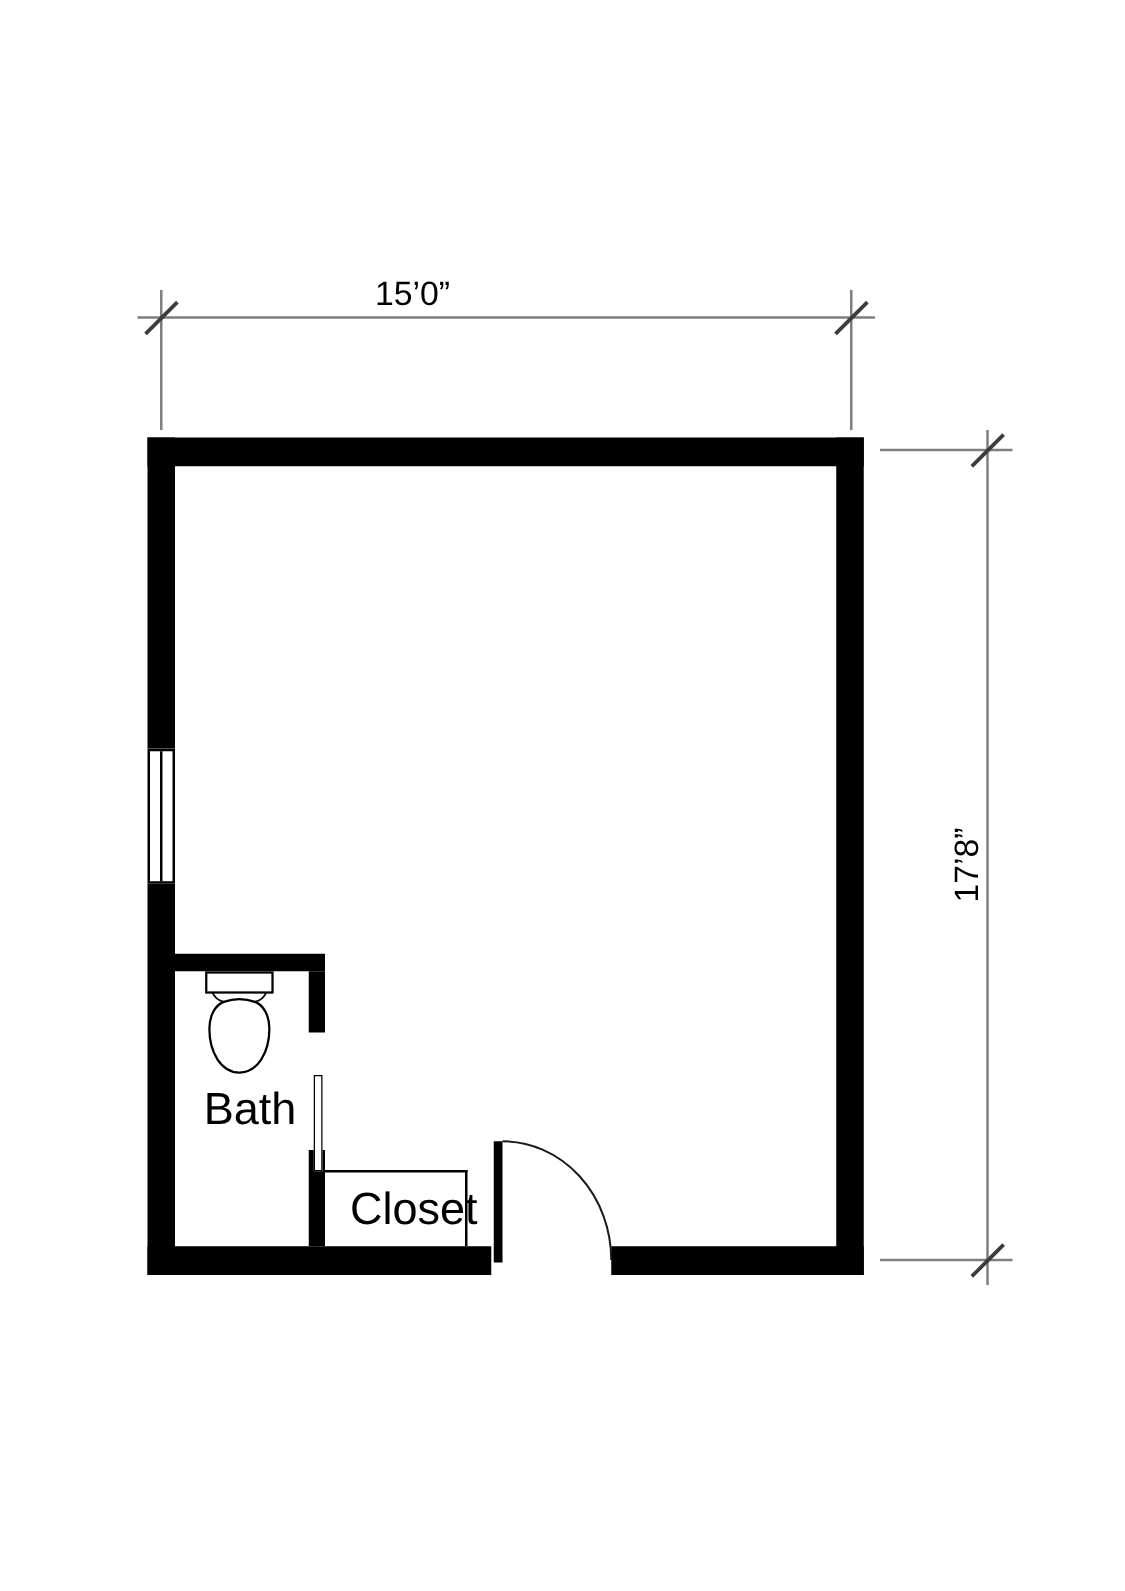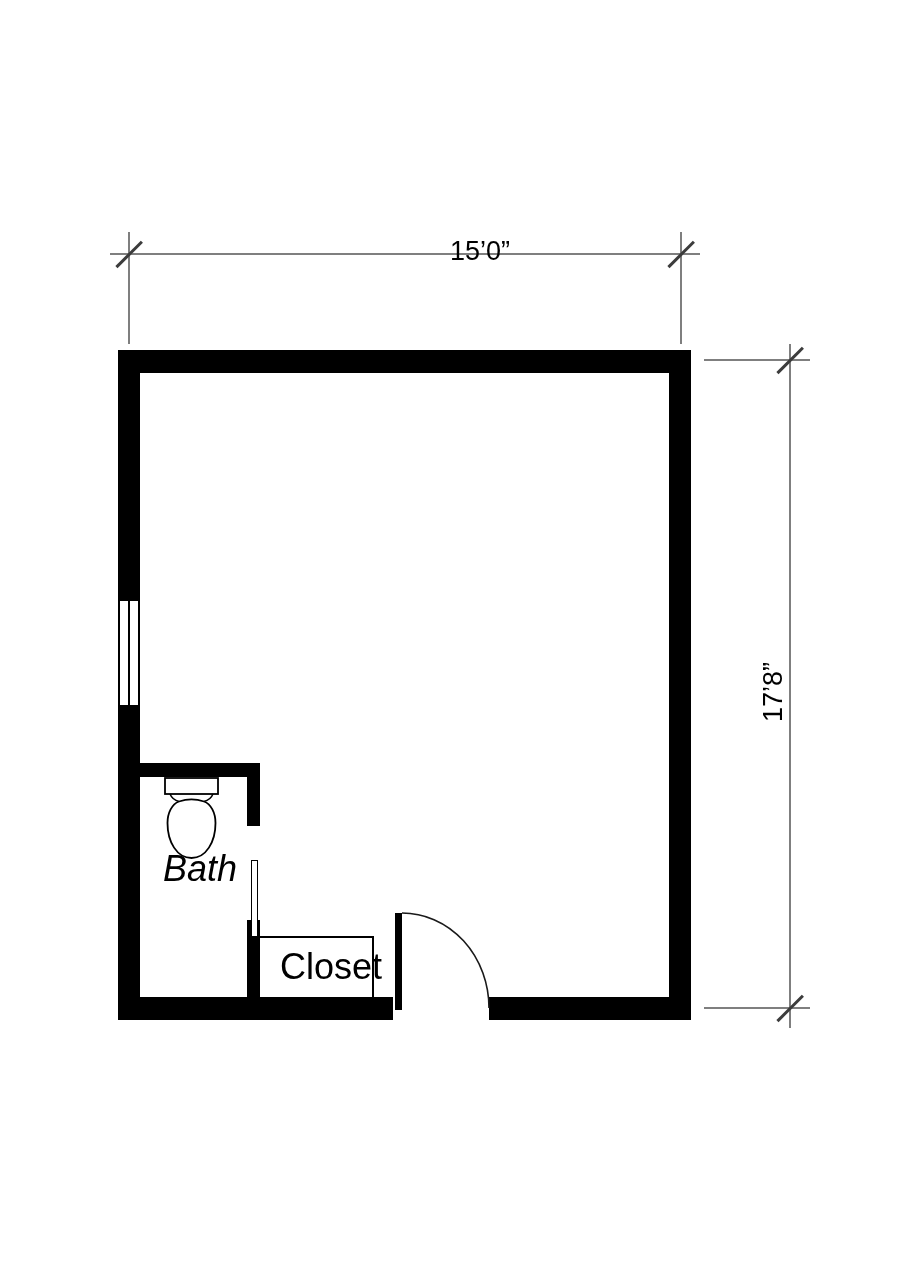--- a/index.html
+++ b/index.html
@@ -66,29 +66,29 @@
   </svg>
 
   <div class="closet-outline"></div>
   <div class="closet-door"></div>
 
   <div class="entry-door-leaf"></div>
   <svg class="abs" style="left:398px;top:908px;" width="100" height="106" viewBox="0 0 100 106">
     <path d="M 4 5 A 87 95 0 0 1 91 100" fill="none" stroke="#1a1a1a" stroke-width="1.6"></path>
   </svg>
 
-  <div class="label" style="left:163px;top:848px;font-style:italic;">Bath</div>
+  <div class="label" style="left:163px;top:866px;">Bath</div>
   <div class="label" style="left:280px;top:946px;">Closet</div>
 
   <div class="dimline" style="left:110px;top:253px;width:590px;height:2px;"></div>
   <div class="dimline" style="left:128px;top:232px;width:2px;height:112px;"></div>
   <div class="dimline" style="left:680px;top:232px;width:2px;height:112px;"></div>
   <div class="tick" style="left:111px;top:252.5px;width:36px;height:2.5px;"></div>
   <div class="tick" style="left:663px;top:252.5px;width:36px;height:2.5px;"></div>
-  <div class="dimtext" style="left:300px;top:236px;width:210px;text-align:right;">15’0”</div>
+  <div class="dimtext" style="left:300px;top:220px;width:210px;text-align:left;">15’0”</div>
 
   <div class="dimline" style="left:789px;top:344px;width:2px;height:684px;"></div>
   <div class="dimline" style="left:704px;top:359px;width:106px;height:2px;"></div>
   <div class="dimline" style="left:704px;top:1007px;width:106px;height:2px;"></div>
   <div class="tick" style="left:772px;top:359px;width:36px;height:2.5px;"></div>
   <div class="tick" style="left:772px;top:1007px;width:36px;height:2.5px;"></div>
   <div class="dimtext" style="left:703px;top:677px;width:140px;height:30px;line-height:30px;text-align:center;transform:rotate(-90deg);">17’8”</div>
 
 </div>
 

